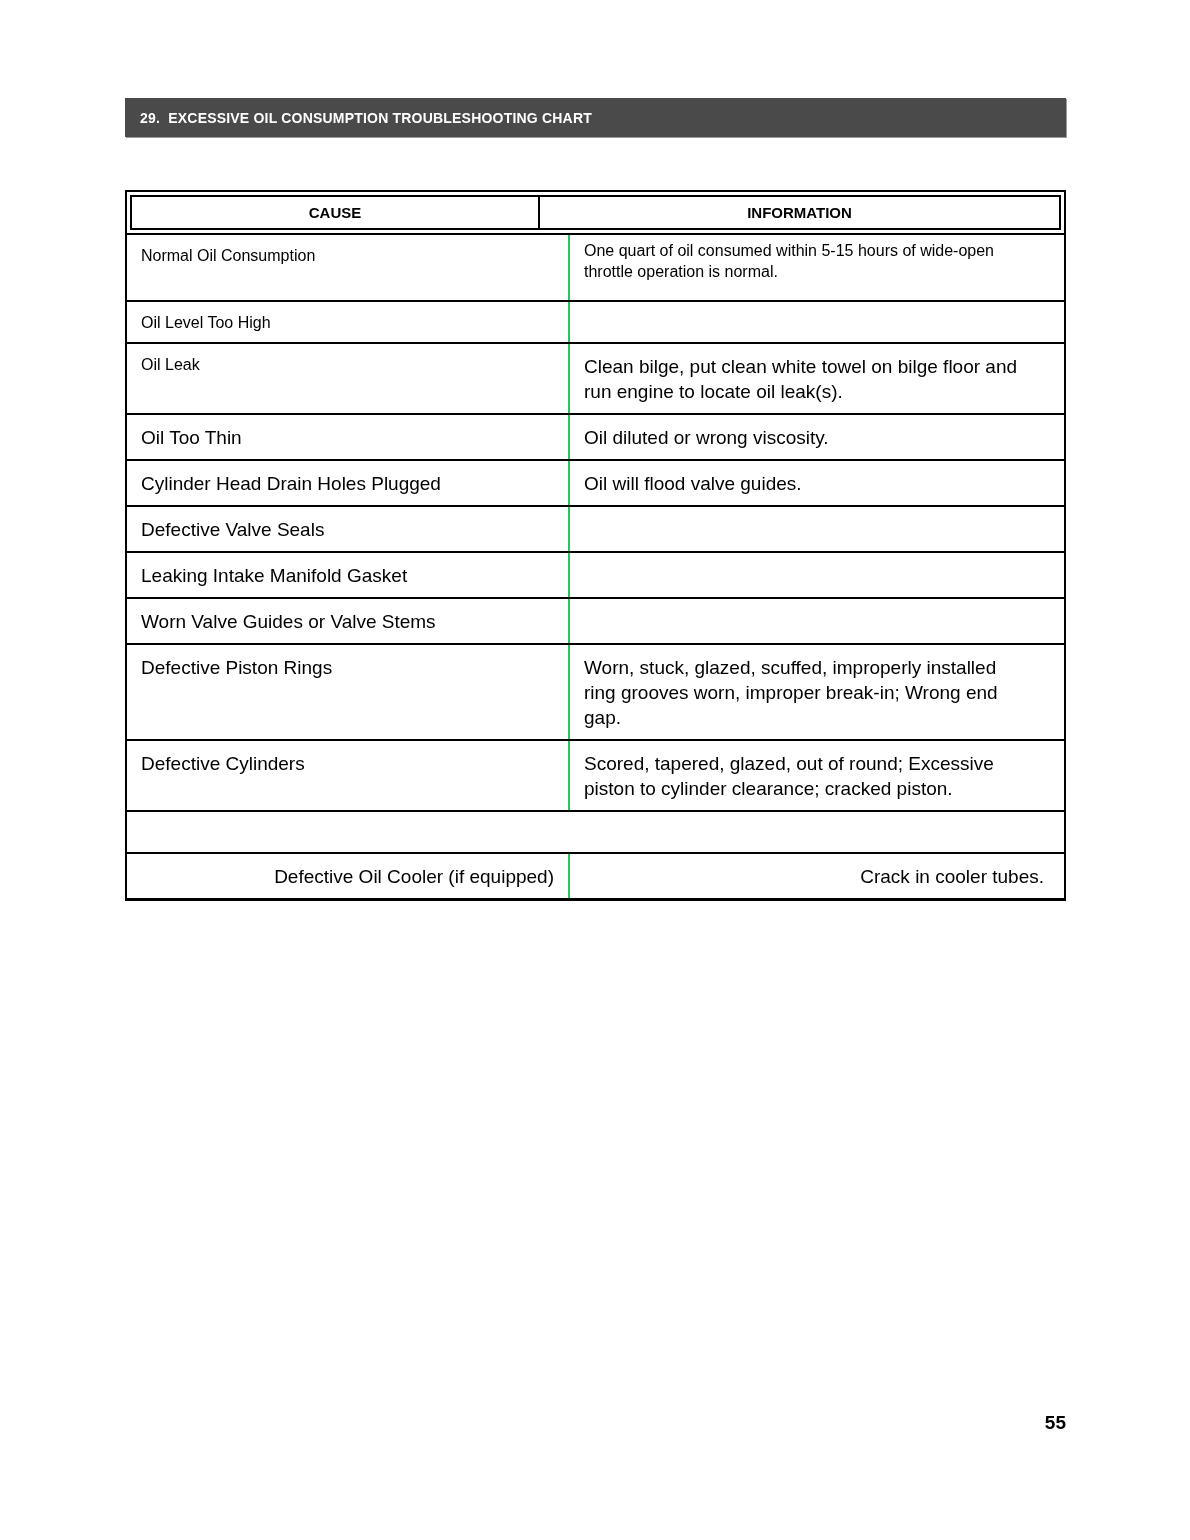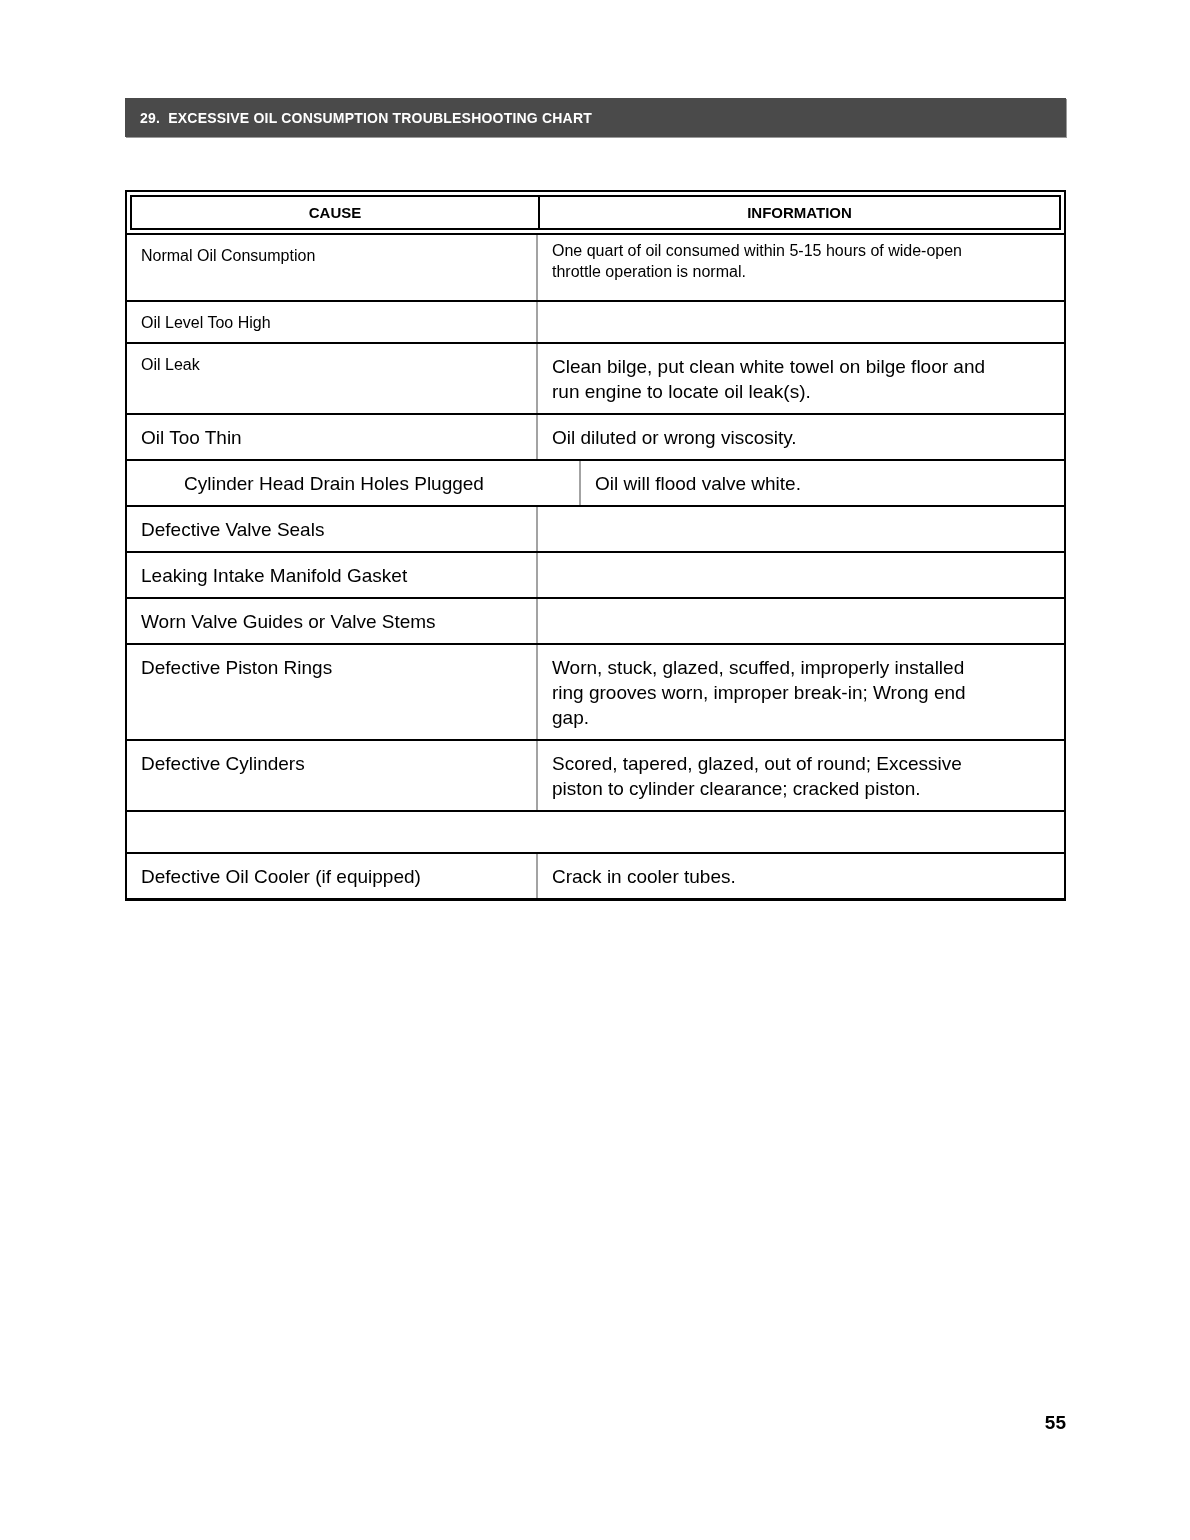--- a/index.html
+++ b/index.html
@@ -32,38 +32,38 @@
   .th {
     font-size: 15px; font-weight: bold; text-align: center;
     padding: 6px 4px 5px 4px; line-height: 1.3;
   }
   .th.cause { width: 408px; border-right: 2px solid #000; }
   .th.info  { flex: 1; }
 
   .tbl-body { width: 100%; }
   .tr { display: flex; align-items: stretch; border-top: 2px solid #000; }
   .td { padding: 10px 14px 9px 14px; font-size: 19px; line-height: 25px; }
-  .td.cause { width: 411px; border-right: 2px solid #a3a3a3; }
+  .td.cause { width: 443px; border-right: 2px solid #22c55e; }
   .td.info  { flex: 1; white-space: pre-line; padding-right: 20px; }
 
   .tr.small-cause .td.cause { font-size: 16px; line-height: 21px; }
   .tr.small-info  .td.info  { font-size: 16px; line-height: 21px; padding-top: 5px; padding-bottom: 12px; }
 
   .tr.r0  { min-height: 67px; }
   .tr.r1  { min-height: 38px; gap: 32px; }
   .tr.r2  { min-height: 65px; }
   .tr.r3  { min-height: 43px; }
-  .tr.r4  { min-height: 42px; padding-left: 43px; }
+  .tr.r4  { min-height: 42px; }
   .tr.r5  { min-height: 43px; }
   .tr.r6  { min-height: 42px; }
   .tr.r7  { min-height: 43px; }
   .tr.r8  { min-height: 94px; }
   .tr.r9  { min-height: 67px; }
   .tr.r10 { min-height: 42px; }
-  .tr.r11 { min-height: 41px; }
+  .tr.r11 { min-height: 41px; text-align: right; }
 
   
   .page-number {
     position: absolute; top: 1412px; right: 124px;
     font-size: 19px; font-weight: bold; text-align: right;
   }
 </style>
 </head>
 <body>
 
@@ -92,21 +92,21 @@
           <div class="td cause">Oil Leak</div>
           <div class="td info">Clean bilge, put clean white towel on bilge floor and
 run engine to locate oil leak(s).</div>
         </div>
         <div class="tr r3">
           <div class="td cause">Oil Too Thin</div>
           <div class="td info">Oil diluted or wrong viscosity.</div>
         </div>
         <div class="tr r4">
           <div class="td cause">Cylinder Head Drain Holes Plugged</div>
-          <div class="td info">Oil will flood valve white.</div>
+          <div class="td info">Oil will flood valve guides.</div>
         </div>
         <div class="tr r5">
           <div class="td cause">Defective Valve Seals</div>
           <div class="td info"></div>
         </div>
         <div class="tr r6">
           <div class="td cause">Leaking Intake Manifold Gasket</div>
           <div class="td info"></div>
         </div>
         <div class="tr r7">

